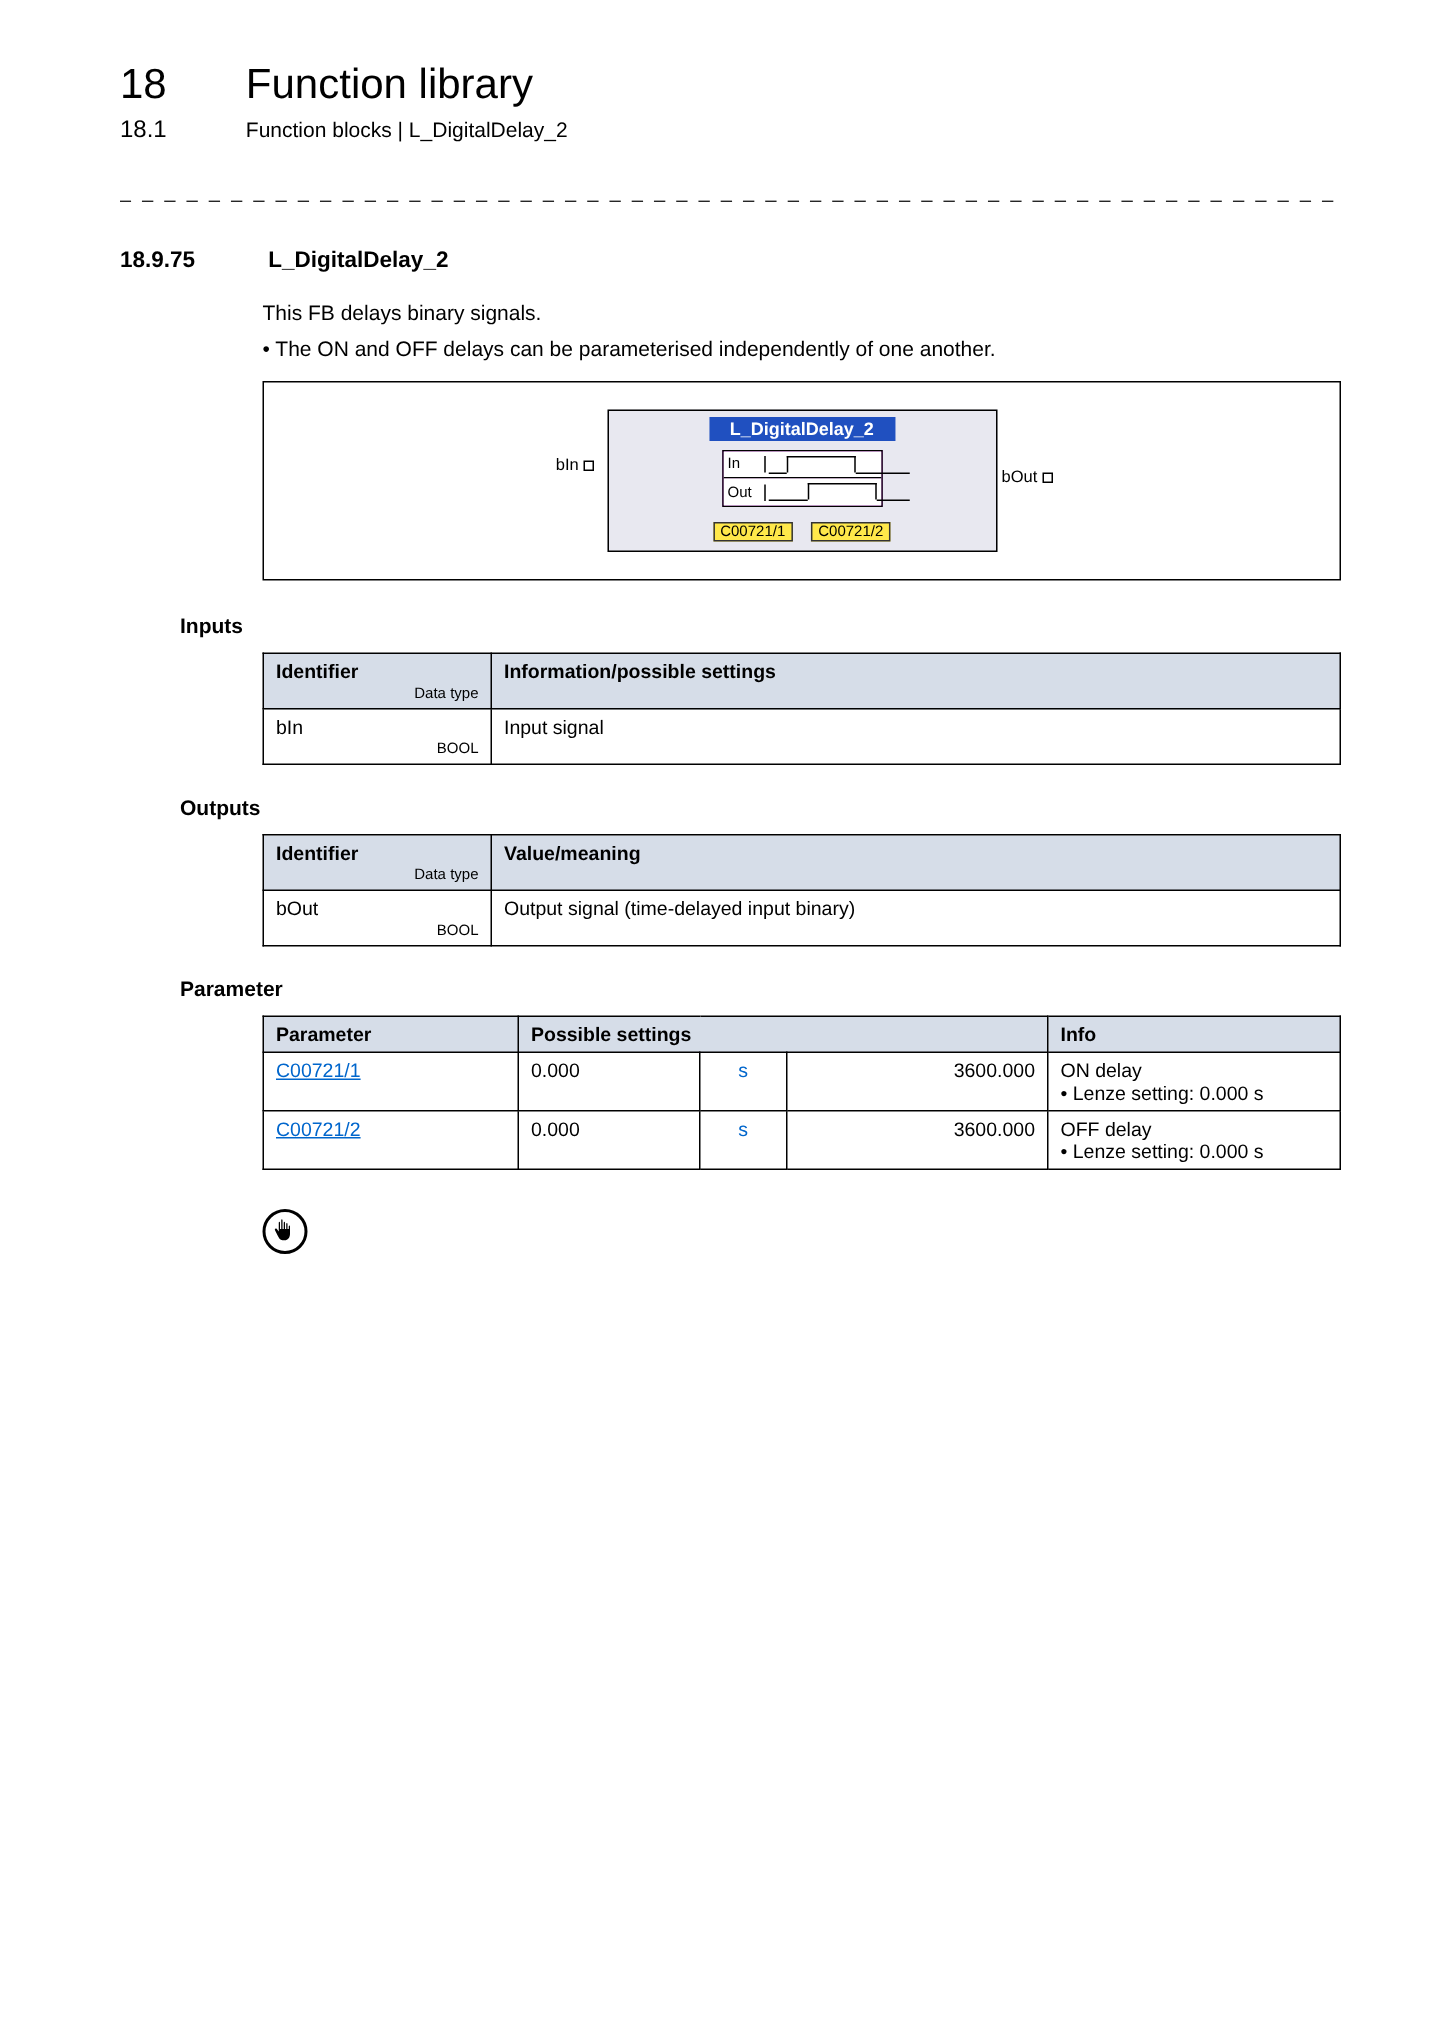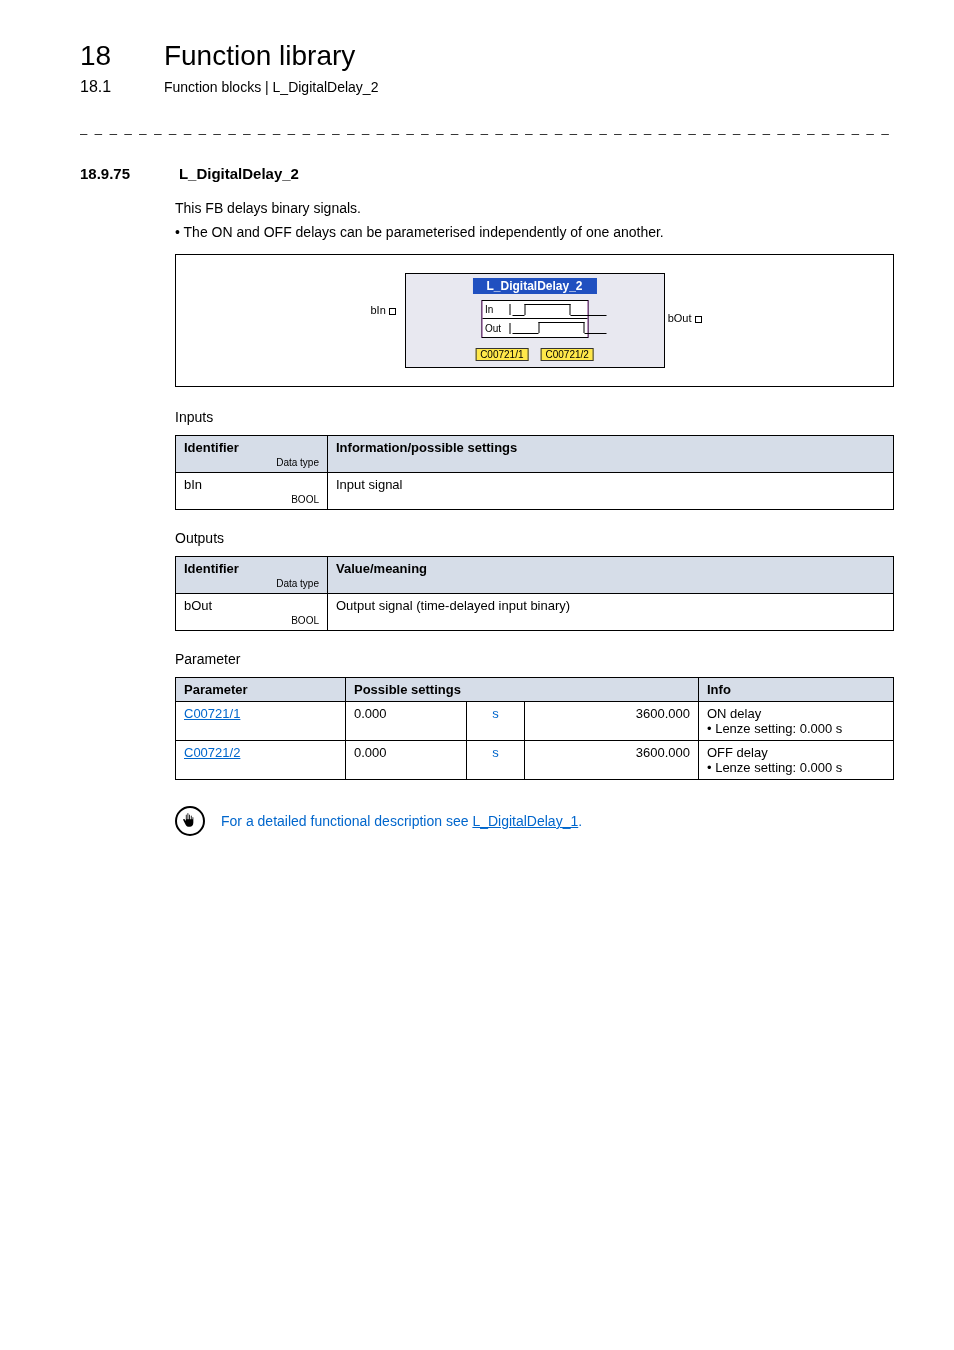--- a/index.html
+++ b/index.html
@@ -143,22 +143,22 @@
       display: flex;
       gap: 12px;
     }
     .fb-code {
       background: #ffe84a;
       font-size: 10px;
       padding: 0 4px;
       border: 1px solid #333;
     }
     .sub-heading {
-      margin-left: 95px;
-      font-weight: 400;
+      margin-left: 40px;
+      font-weight: 700;
       font-size: 14px;
       margin-bottom: 10px;
       margin-top: 6px;
     }
     table.info-table {
       margin-left: 95px;
       width: calc(100% - 95px);
       border-collapse: collapse;
       margin-bottom: 20px;
       font-size: 13px;
@@ -371,16 +371,13 @@
   </tr>
 </tbody>
   </table>
 
 <div class="tip-row">
   <div class="tip-icon">
     <svg width="20" height="20" viewBox="0 0 24 24">
       <path d="M9 3 C9 2 10 2 10 3 V10 H11 V5 C11 4 12 4 12 5 V10 H13 V6 C13 5 14 5 14 6 V10 H15 V8 C15 7 16 7 16 8 V14 C16 17 14 19 12 19 H10 C8 19 7 17 6 15 L4 11 C3.5 10 4.5 9 5.5 10 L7 12 V5 C7 4 8 4 8 5 V10 H9 Z" fill="#000"></path>
     </svg>
   </div>
-  <div class="tip-text">
-    <span>For a detailed functional description see </span><span class="link">L_DigitalDelay_1</span><span>.</span>
-  </div>
 </div>
 
 </body></html>

